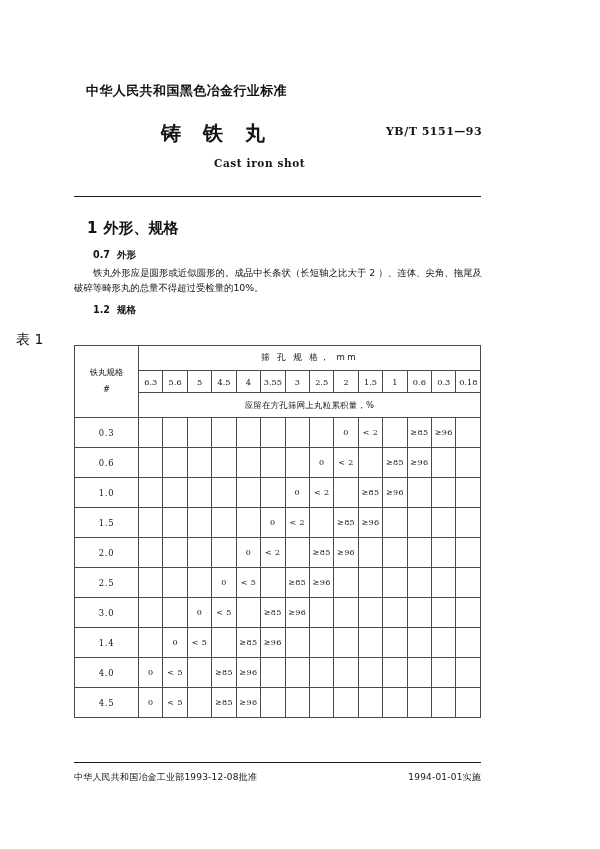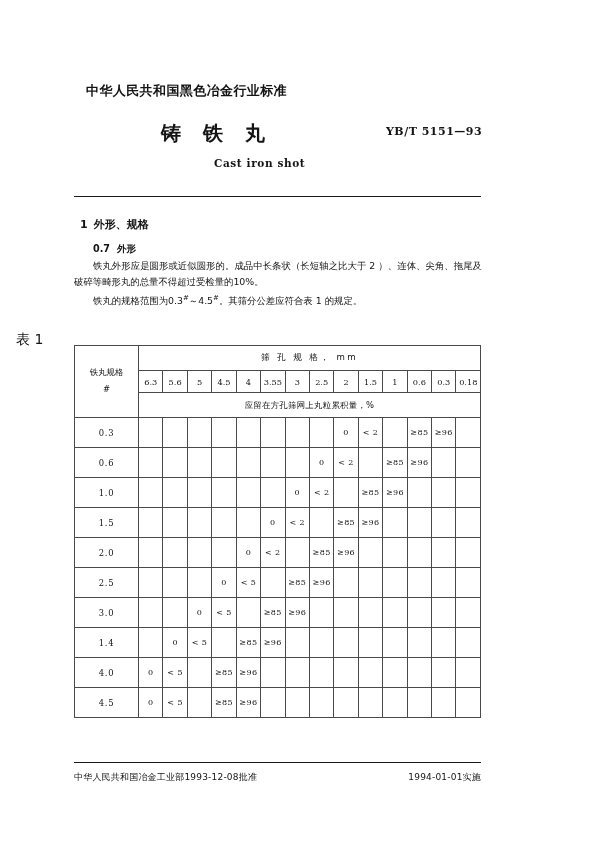--- a/index.html
+++ b/index.html
@@ -86,23 +86,23 @@
     width: 408px;
     font-size: 9.4px;
     line-height: 1.62;
   }
   .para {
     margin: 0 0 4px 0;
     text-indent: 19px;
     text-align: justify;
   }
   .heading1 {
-    margin: 8px 0 5px 6px;
-    font-weight: bold;
-    font-size: 11px;
+    margin: 8px 0 5px 13px;
+    font-weight: bold;
+    font-size: 15px;
   }
   .heading2 {
     margin: 7px 0 2px 0;
     padding-left: 19px;
     font-weight: bold;
     font-size: 9.6px;
   }
   .heading1 .num { margin-right: 6px; }
   .heading2 .num { margin-right: 7px; }
   .sup { font-size: 7px; vertical-align: super; }
@@ -218,21 +218,23 @@
 
     <div class="heading1">
       <span class="num">1</span><span>外形、规格</span>
     </div>
 
     <div class="heading2">
       <span class="num">0.7</span><span>外形</span>
     </div>
     <p class="para">铁丸外形应是圆形或近似圆形的。成品中长条状（长短轴之比大于 2 ）、连体、尖角、拖尾及破碎等畸形丸的总量不得超过受检量的10%。</p>
 
-    <p class="para"><span>铁丸的规格范围为0.3</span><span class="sup">#</span><span>～4.5</span><span class="sup">#</span><span>。其筛分公差应符合表 1 的规定。</span></p>
+    <div class="heading2">
+      <span class="num">1.2</span><span>规格</span>
+    </div>
   </div>
 
   <div class="table-caption">表 1</div>
 
   <div class="tbl-wrap">
     <table class="spec">
       <colgroup>
         <col class="col-spec">
       </colgroup>
       <thead>

